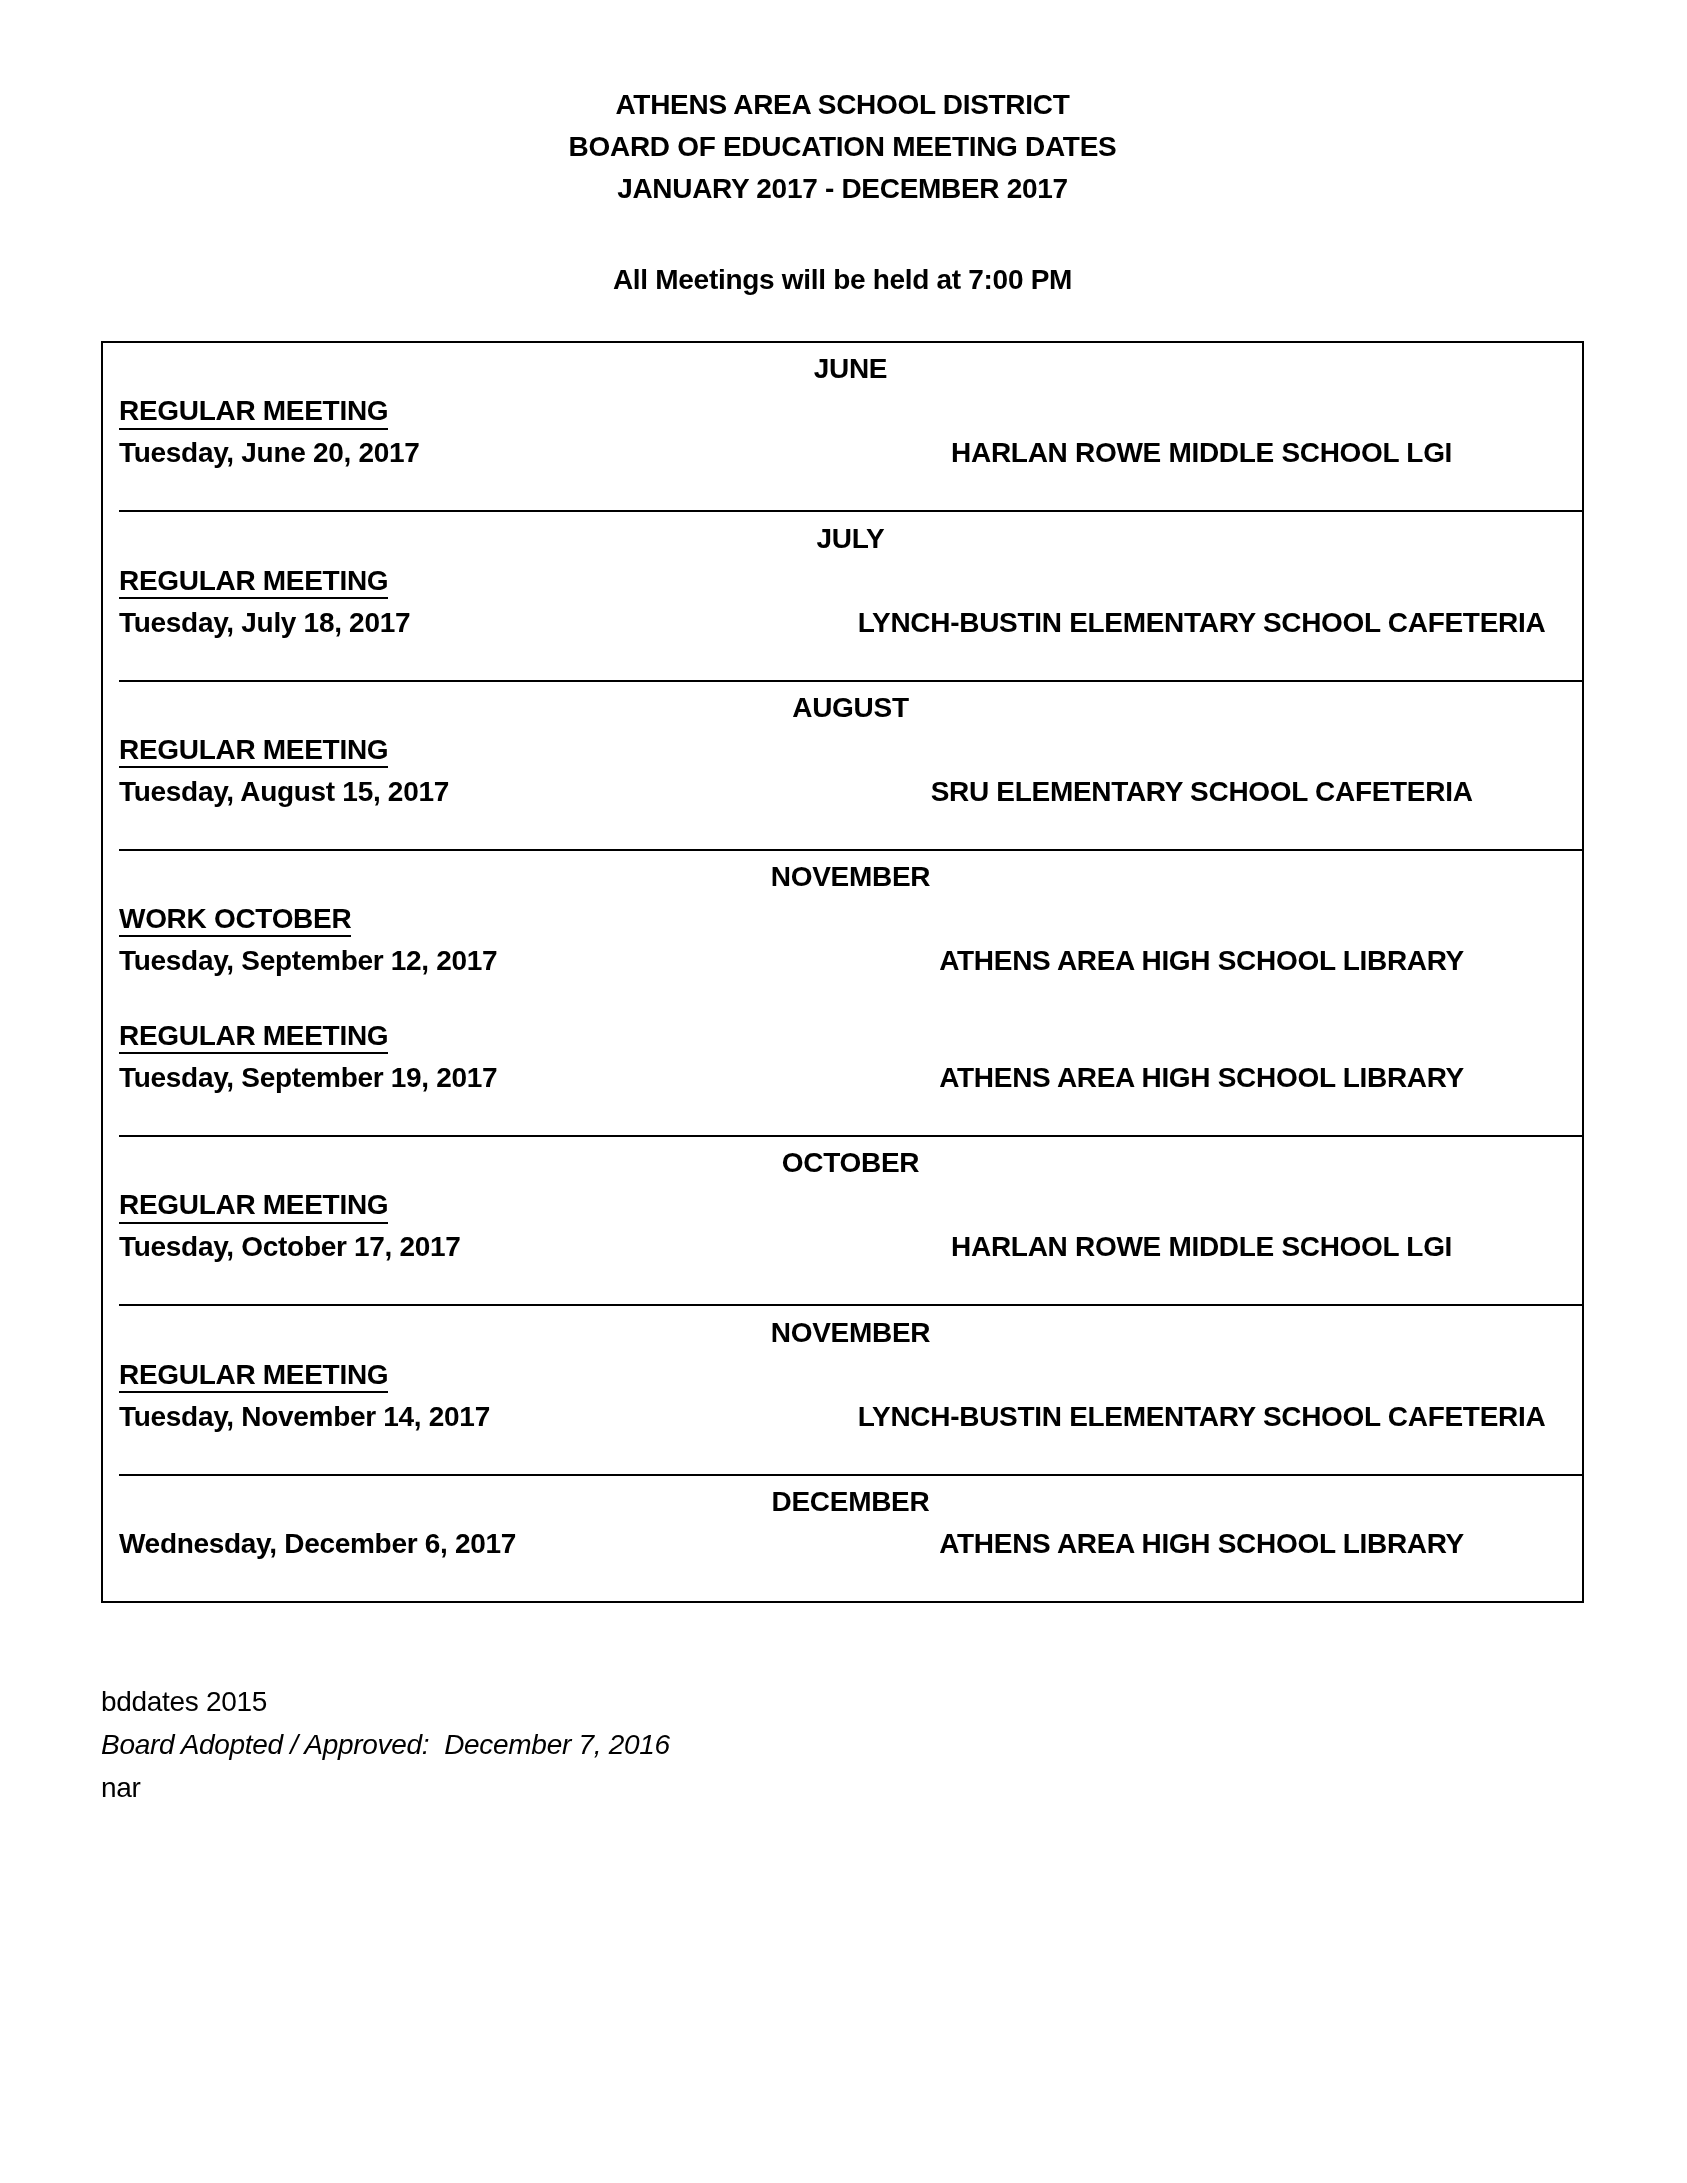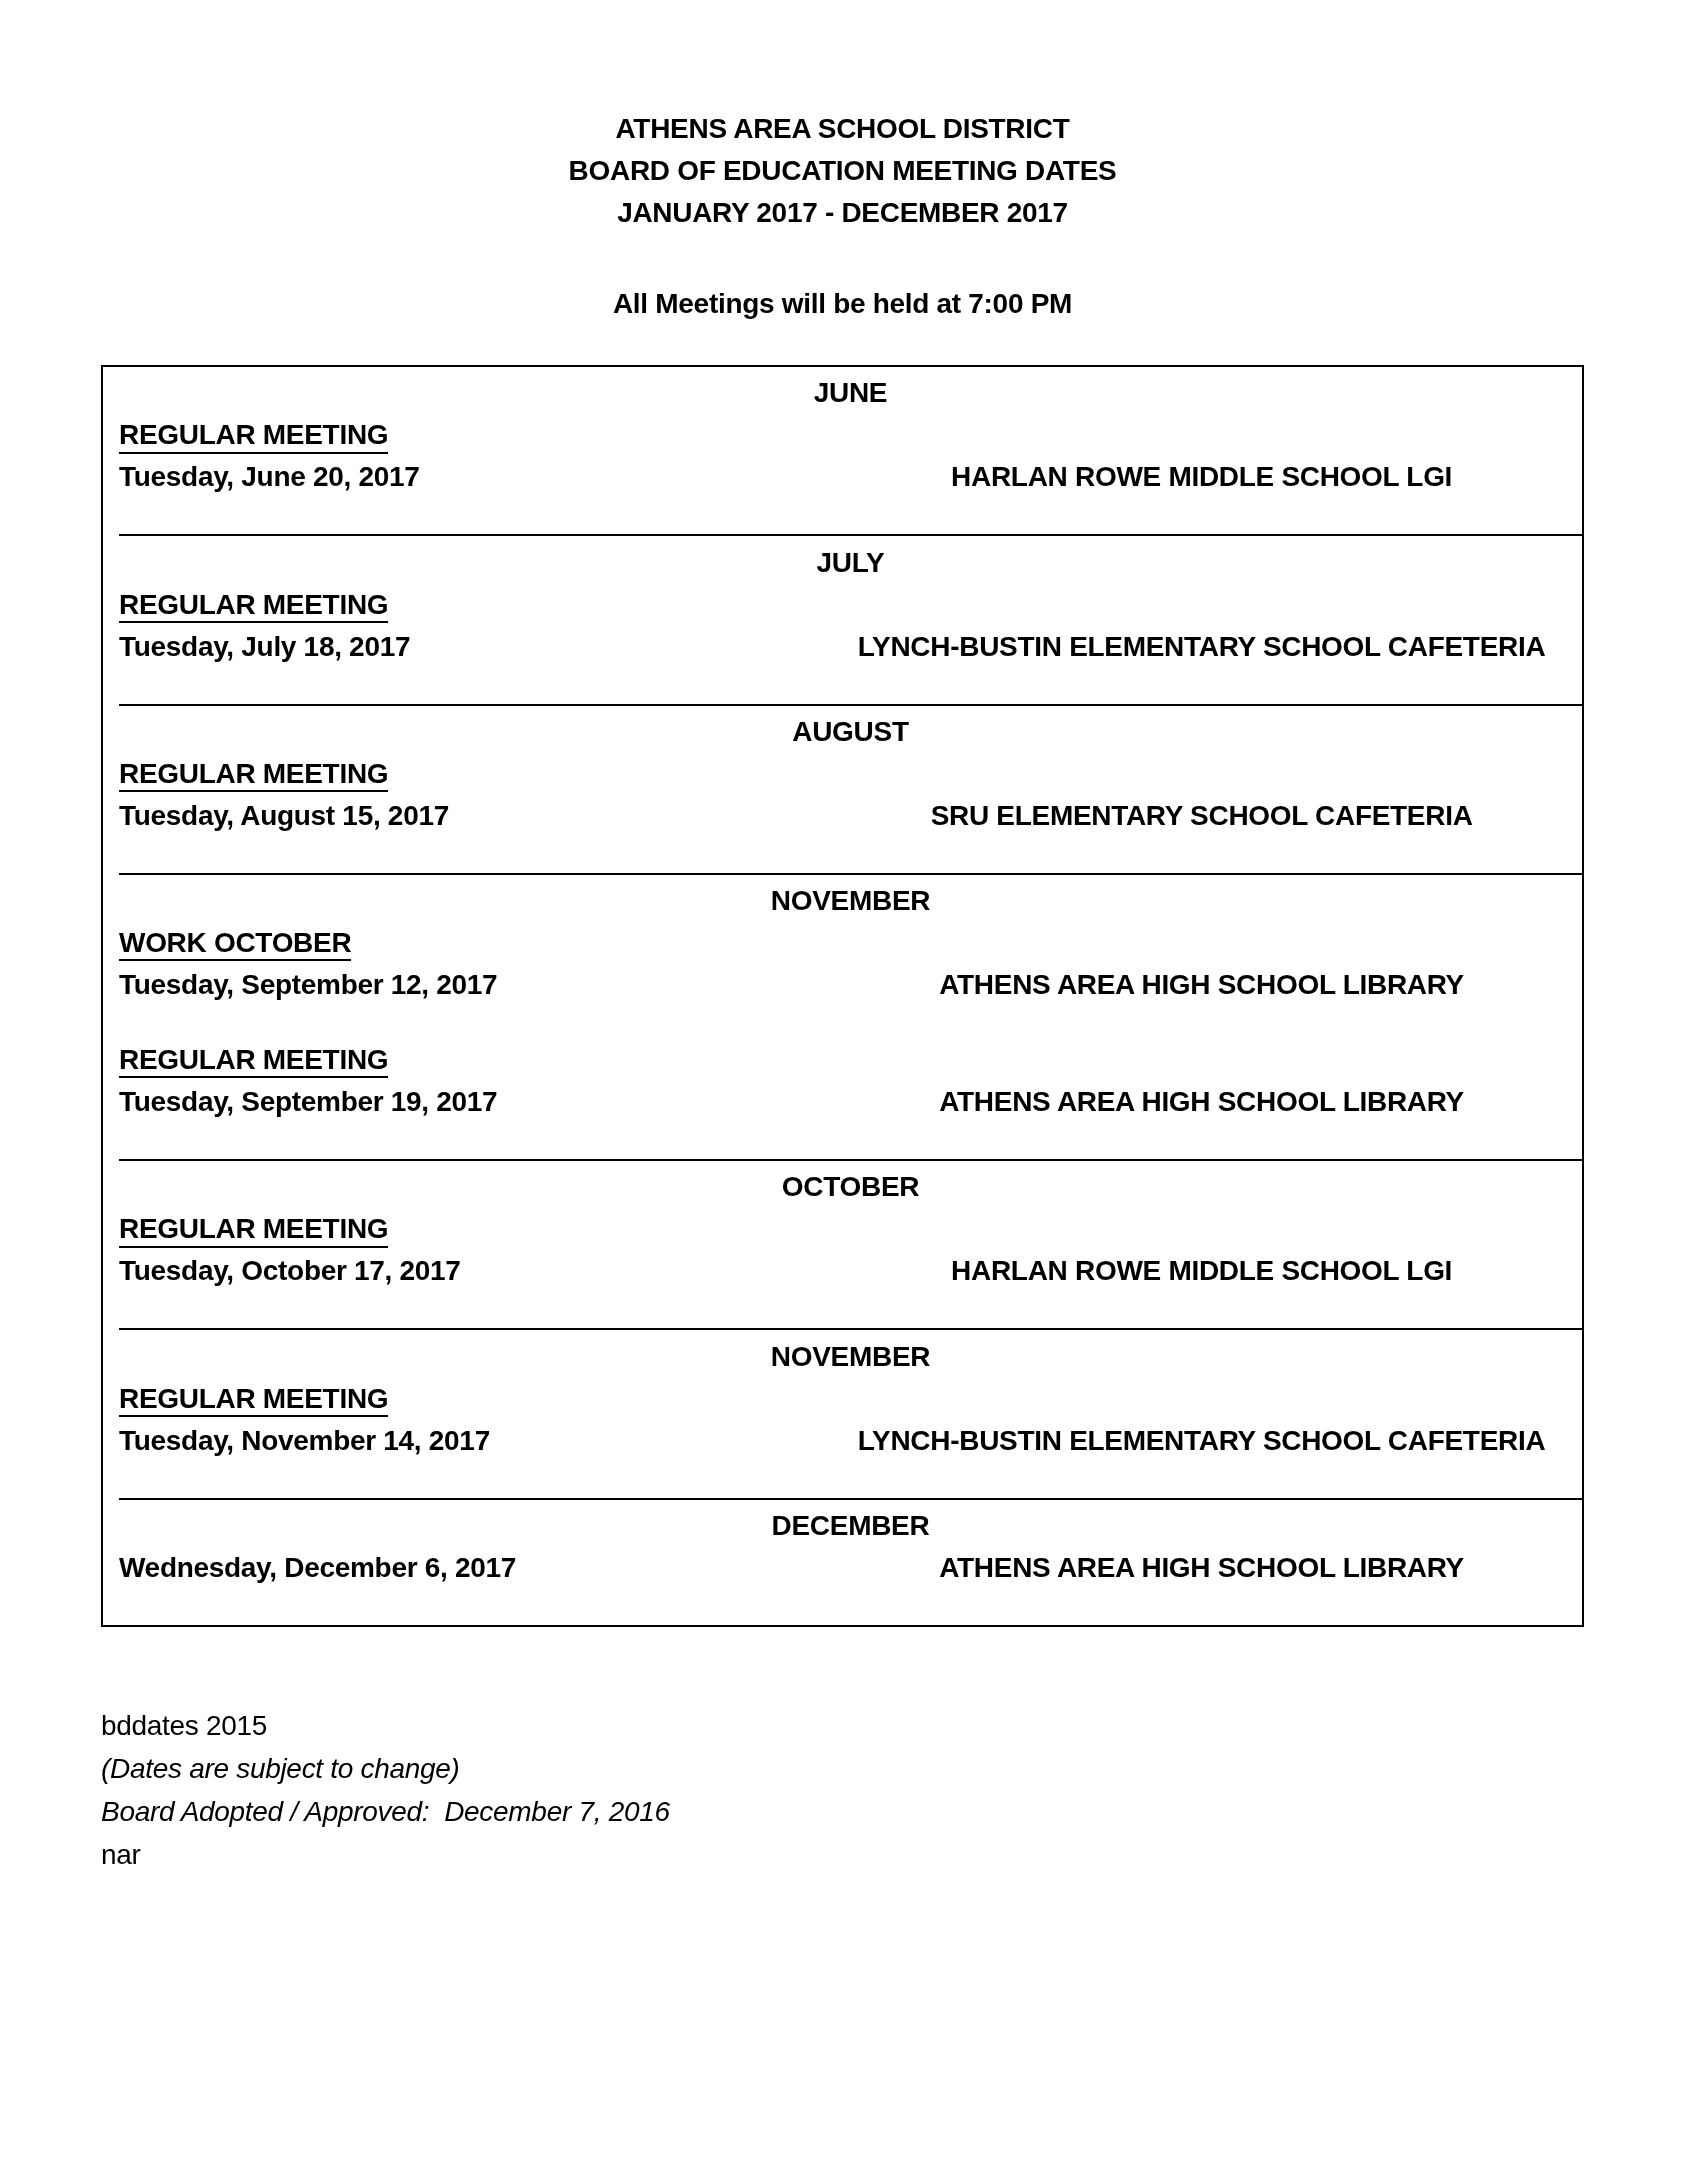--- a/index.html
+++ b/index.html
@@ -15,21 +15,21 @@
   }
   .page {
     position: absolute;
     left: 101px;
     top: 0;
     width: 1483px;
     letter-spacing: -0.3px;
   }
   
   .doc-header {
-    margin-top: 108px;
+    margin-top: 84px;
     text-align: center;
     font-weight: bold;
     font-size: 28px;
   }
   .title-line { line-height: 42px; }
   .subtitle {
     margin-top: 49px;
     line-height: 42px;
     font-weight: bold;
     font-size: 28px;
@@ -193,19 +193,18 @@
           <div class="col-left">Wednesday, December 6, 2017</div>
           <div class="col-right">ATHENS AREA HIGH SCHOOL LIBRARY</div>
         </div>
       </div>
     </section>
 
   </div>
 
   <footer class="doc-footer">
     <div class="footer-line">bddates 2015</div>
-    <div class="footer-line italic">(Dates are subject to change)</div>
     <div class="footer-line italic">Board Adopted / Approved:  December 7, 2016</div>
     <div class="footer-line">nar</div>
   </footer>
 
 </div>
 
 
 </body></html>

